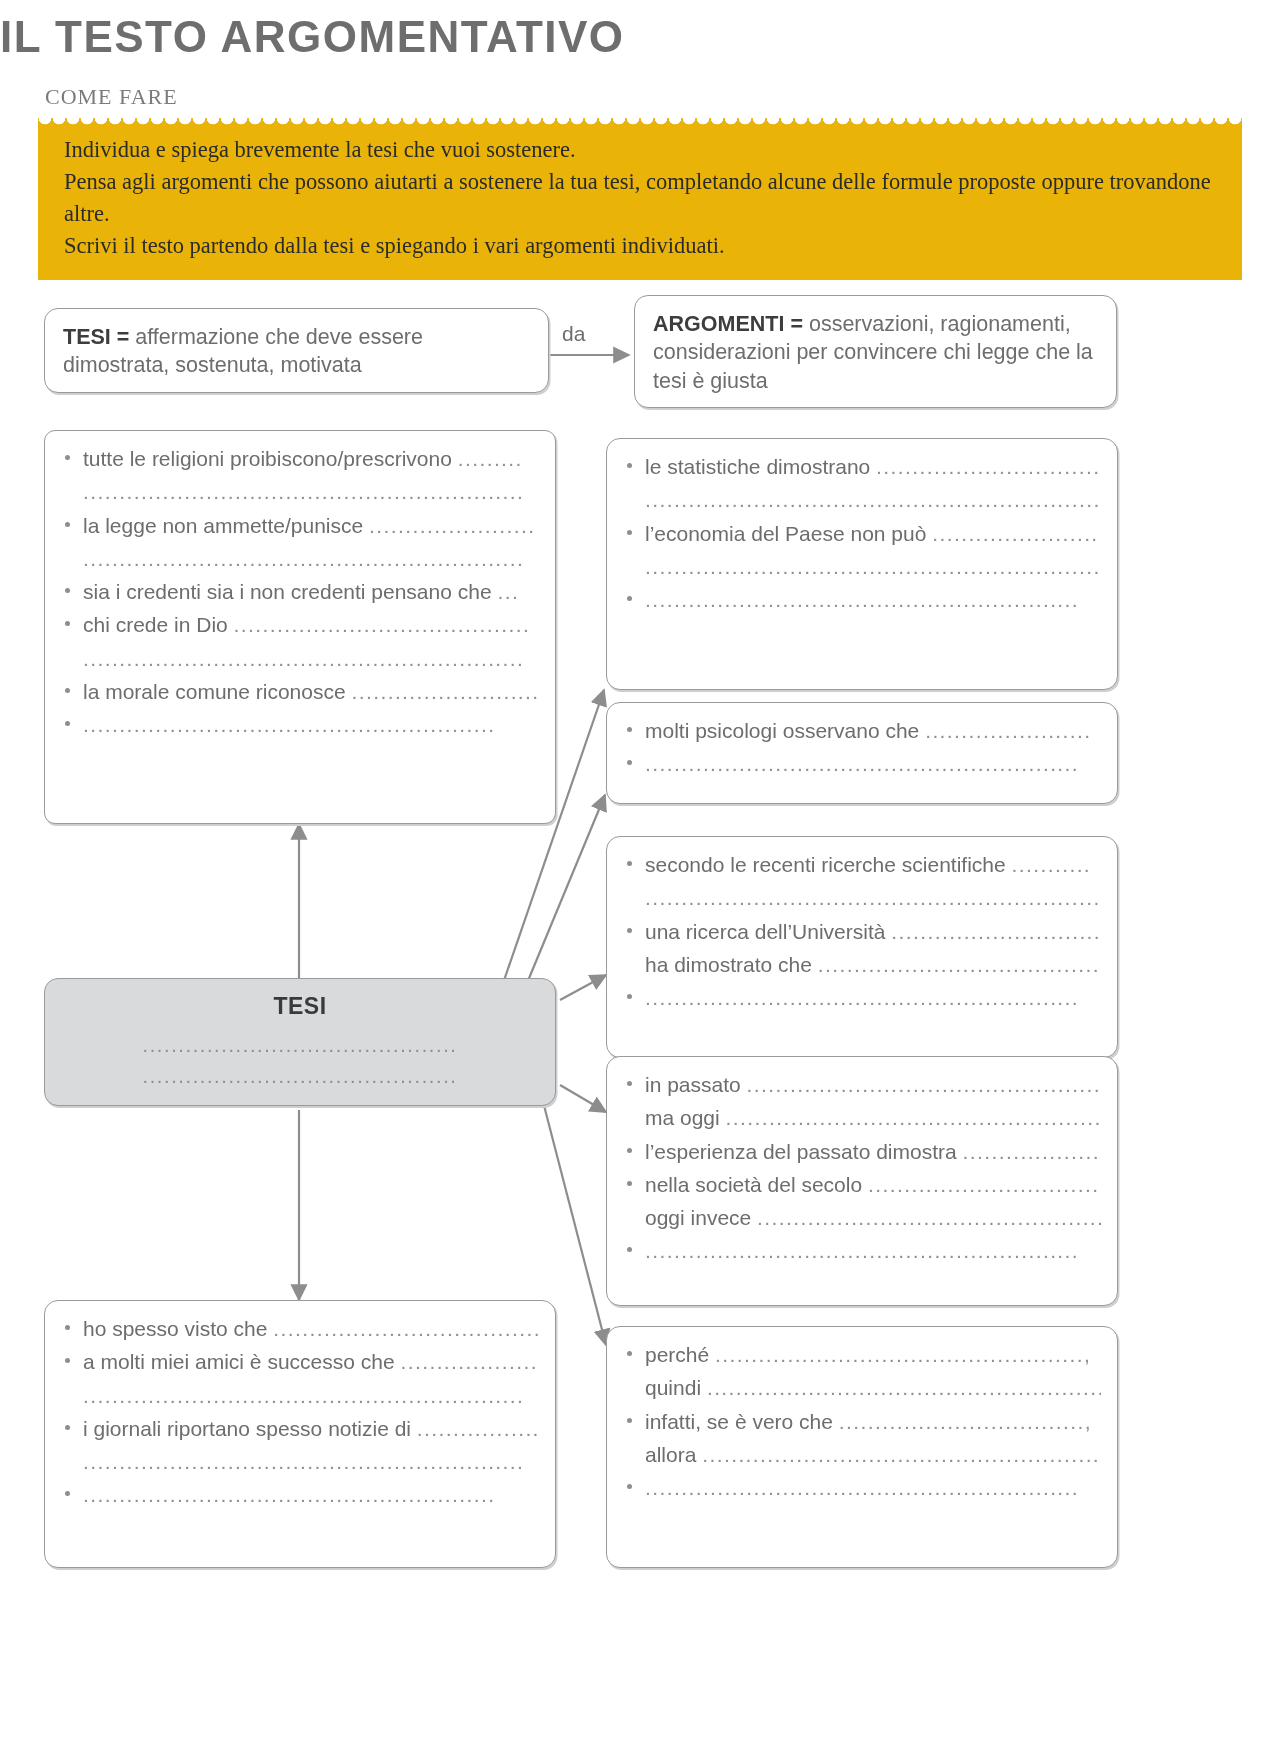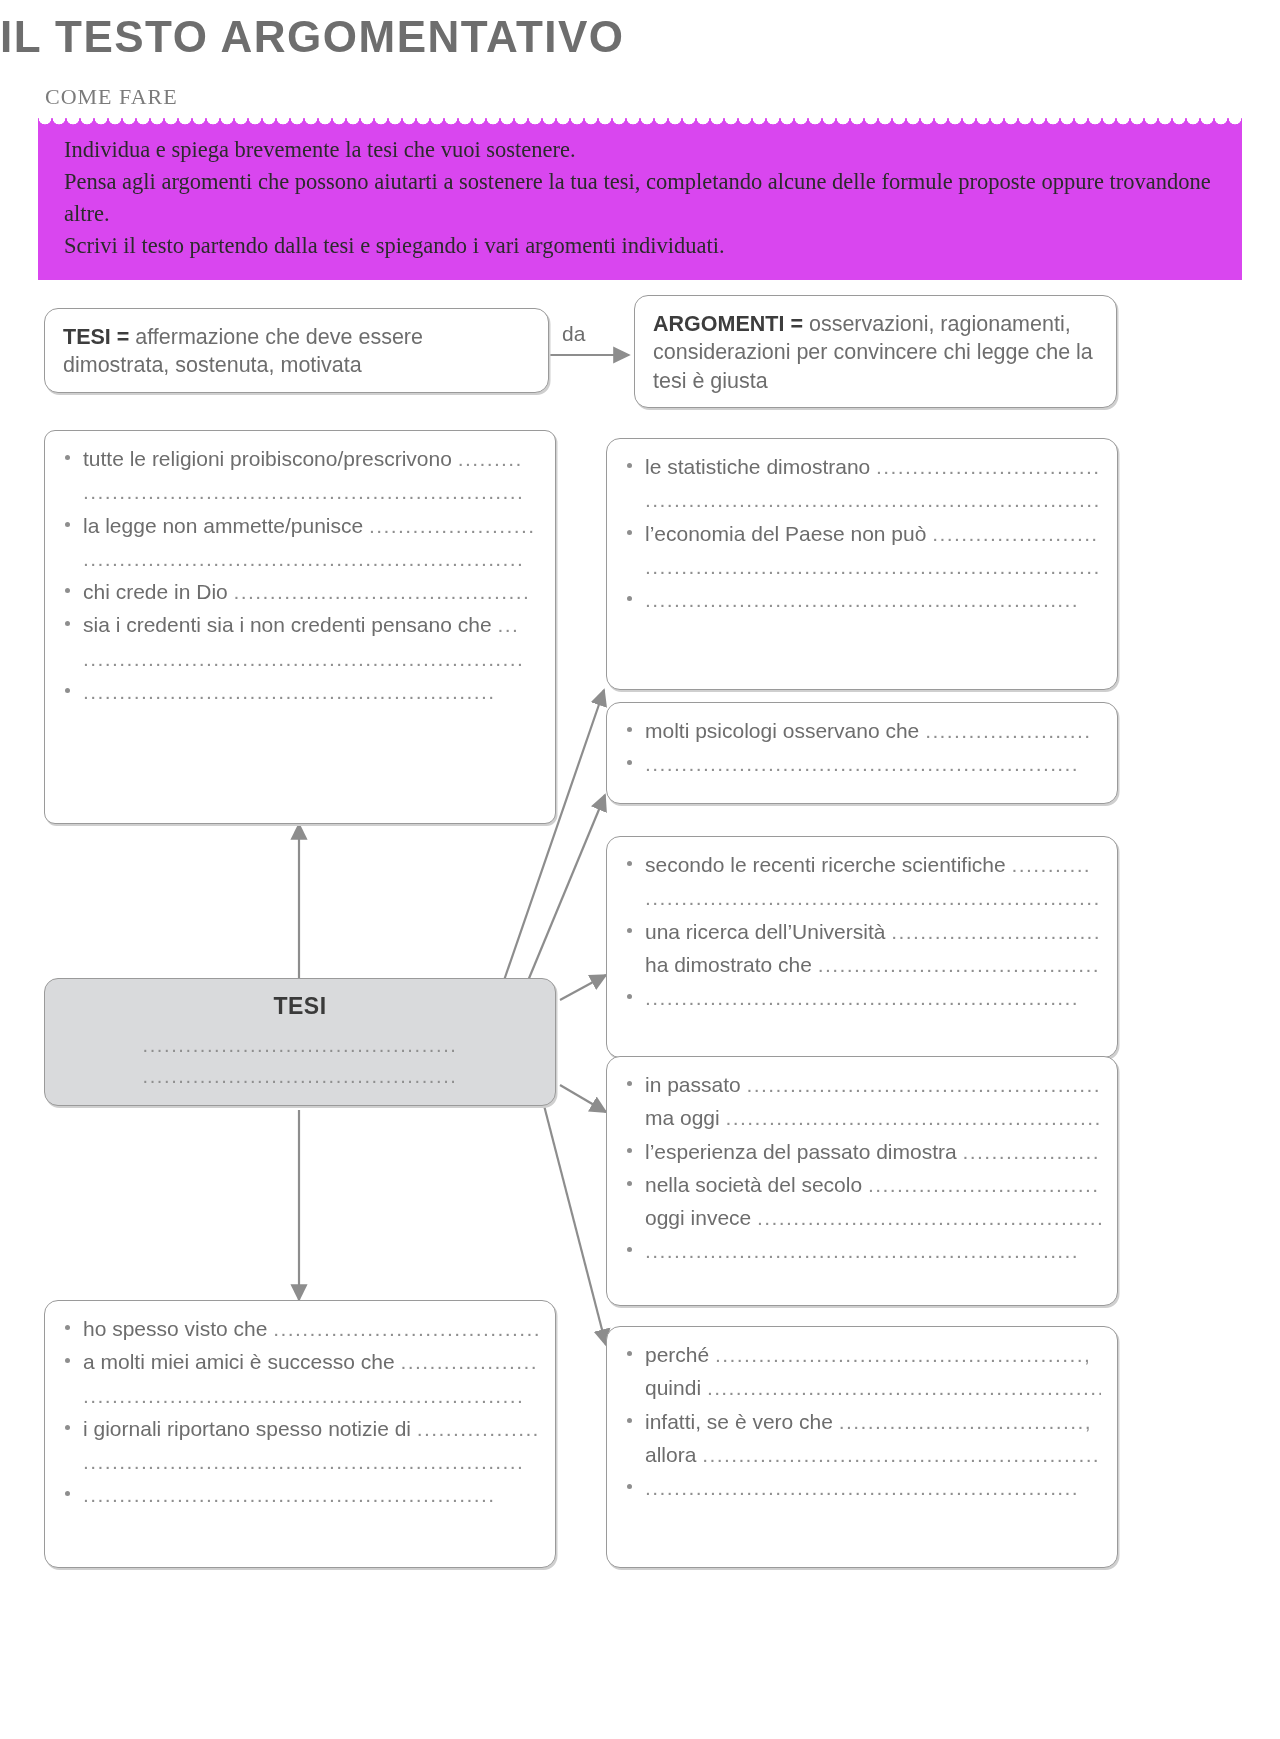--- a/index.html
+++ b/index.html
@@ -27,21 +27,21 @@
     margin:24px 0 8px 45px;
     font-size:22px;
     letter-spacing:1px;
     color:#7b7b7b;
     font-family:"Liberation Serif", serif;
     font-weight:normal;
   }
   .howto-box{
     position:relative;
     margin:2px 38px 0 38px;
-    background:#d946ef;
+    background:#eab308;
     padding:16px 26px 18px 26px;
     font-family:"Liberation Serif", serif;
     font-size:22.5px;
     line-height:1.42;
     color:#2b2b2b;
   }
   .howto-box .scallop{
     position:absolute; left:0; top:0; right:0; height:9px;
     background-image:
       radial-gradient(circle at 7px 0px, #ffffff 6.2px, rgba(255,255,255,0) 6.6px);
@@ -166,23 +166,24 @@
   <span class="eq">=</span>
   <span>osservazioni, ragionamenti, considerazioni per convincere chi legge che la tesi è giusta</span>
 </div>
 
 <div class="card listcard" style="left:44px; top:430px; width:512px; height:394px;border-radius:11px;">
   <ul class="bl">
       <li><span class="dot"></span><span>tutte le religioni proibiscono/prescrivono </span><span class="dots">.........</span></li>
       <li class="nodot cont"><span class="dots">.............................................................</span></li>
       <li><span class="dot"></span><span>la legge non ammette/punisce </span><span class="dots">.......................</span></li>
       <li class="nodot cont"><span class="dots">.............................................................</span></li>
+      <li><span class="dot"></span><span>sia i credenti sia i non credenti pensano che </span><span class="dots">...</span></li>
       <li><span class="dot"></span><span>chi crede in Dio </span><span class="dots">.........................................</span></li>
-      <li><span class="dot"></span><span>sia i credenti sia i non credenti pensano che </span><span class="dots">...</span></li>
-      <li class="nodot cont"><span class="dots">.............................................................</span></li>
+      <li class="nodot cont"><span class="dots">.............................................................</span></li>
+      <li><span class="dot"></span><span>la morale comune riconosce </span><span class="dots">..........................</span></li>
       <li><span class="dot"></span><span class="dots">.........................................................</span></li>
     </ul>
 </div>
 
 <div class="card listcard" style="left:606px; top:438px; width:512px; height:252px;">
   <ul class="bl">
       <li><span class="dot"></span><span>le statistiche dimostrano </span><span class="dots">...................................</span></li>
       <li class="nodot cont"><span class="dots">................................................................</span></li>
       <li><span class="dot"></span><span>l’economia del Paese non può </span><span class="dots">.......................</span></li>
       <li class="nodot cont"><span class="dots">................................................................</span></li>

